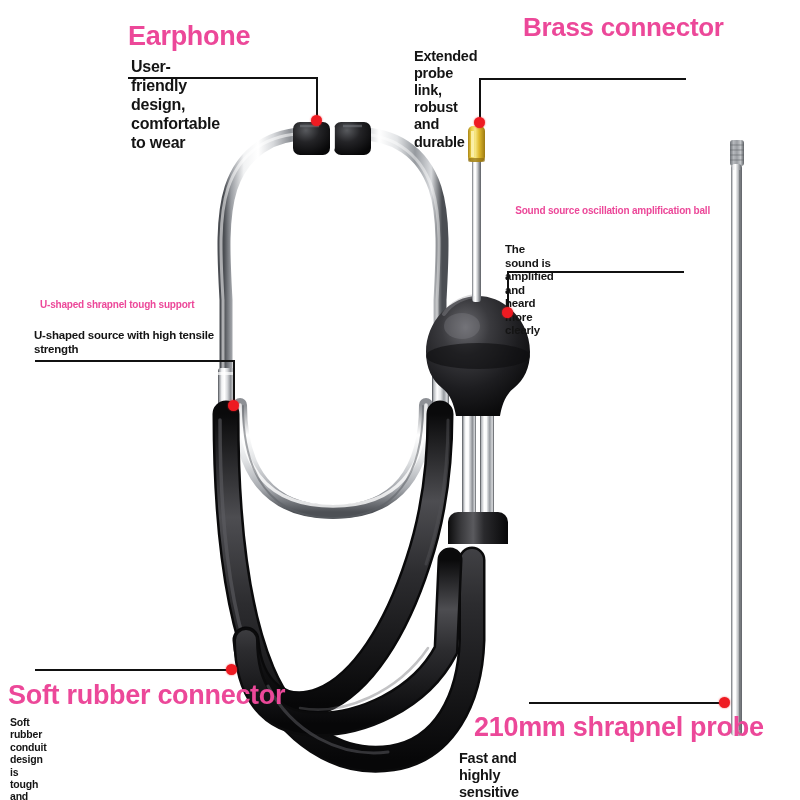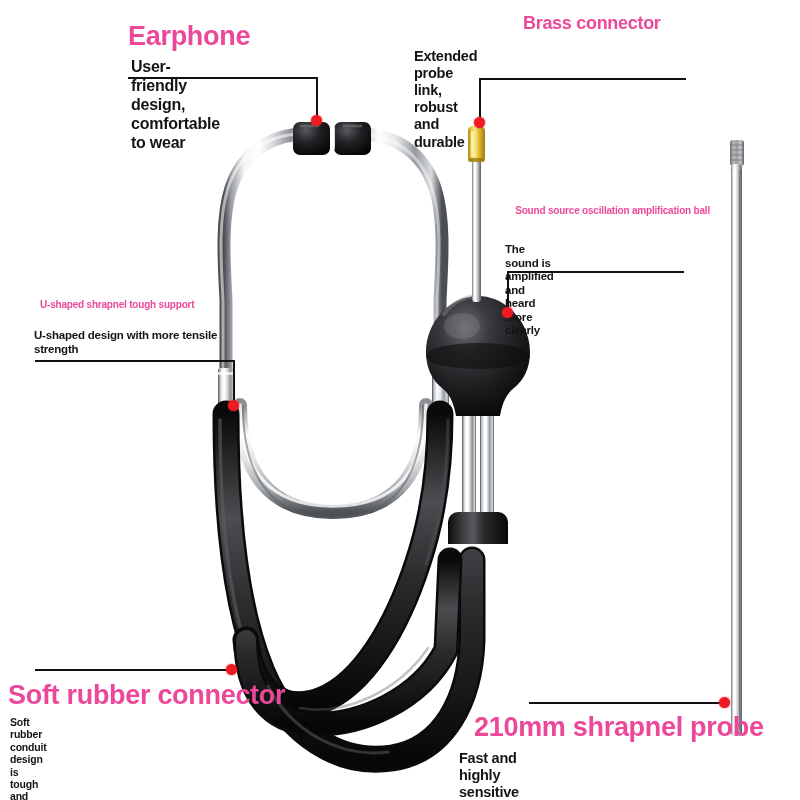--- a/index.html
+++ b/index.html
@@ -46,21 +46,21 @@
     position: absolute;
     width: 11px;
     height: 11px;
     border-radius: 50%;
     background: #ee1b22;
     box-shadow: 0 0 2px rgba(238,27,34,.75);
   }
 
   
   .t-xl { font-size: 27px; letter-spacing: -0.3px; }
-  .t-lg { font-size: 18px; letter-spacing: -0.3px; }
+  .t-lg { font-size: 26px; letter-spacing: -0.3px; }
   .t-sm { font-size: 10px; letter-spacing: -0.2px; }
   .s-md { font-size: 14.5px; letter-spacing: -0.25px; }
   .s-sm { font-size: 16px; letter-spacing: -0.25px; }
   .s-xs { font-size: 11.5px; letter-spacing: -0.2px; }
   .s-xxs { font-size: 10.5px; letter-spacing: -0.2px; }
 
   
   #art { position: absolute; inset: 0; }
 </style>
 </head>
@@ -267,21 +267,21 @@
   <div class="callout">
     <div class="c-title t-sm" style="left:505px; top:206px; width:205px; text-align:right; white-space:normal;">Sound source oscillation amplification ball</div>
     <div class="c-sub s-xs" style="left:505px; top:243px;">The sound is amplified and heard more clearly</div>
     <div class="lead-h" style="left:507px; top:271px; width:177px;"></div>
     <div class="lead-v" style="left:507px; top:271px; height:41px;"></div>
     <div class="dot" style="left:502px; top:307px;"></div>
   </div>
 
   <div class="callout">
     <div class="c-title t-sm" style="left:40px; top:300px;">U-shaped shrapnel tough support</div>
-    <div class="c-sub s-xs" style="left:34px; top:329px; width:200px; white-space:normal;">U-shaped design with more tensile strength</div>
+    <div class="c-sub s-xs" style="left:34px; top:329px; width:200px; white-space:normal;">U-shaped source with high tensile strength</div>
     <div class="lead-h" style="left:35px; top:360px; width:200px;"></div>
     <div class="lead-v" style="left:233px; top:360px; height:45px;"></div>
     <div class="dot" style="left:228px; top:400px;"></div>
   </div>
 
   <div class="callout">
     <div class="lead-h" style="left:35px; top:669px; width:197px;"></div>
     <div class="dot" style="left:226px; top:664px;"></div>
     <div class="c-title t-xl" style="left:8px; top:681px;">Soft rubber connector</div>
     <div class="c-sub s-xxs" style="left:10px; top:716px;">Soft rubber conduit design is tough and durable</div>

